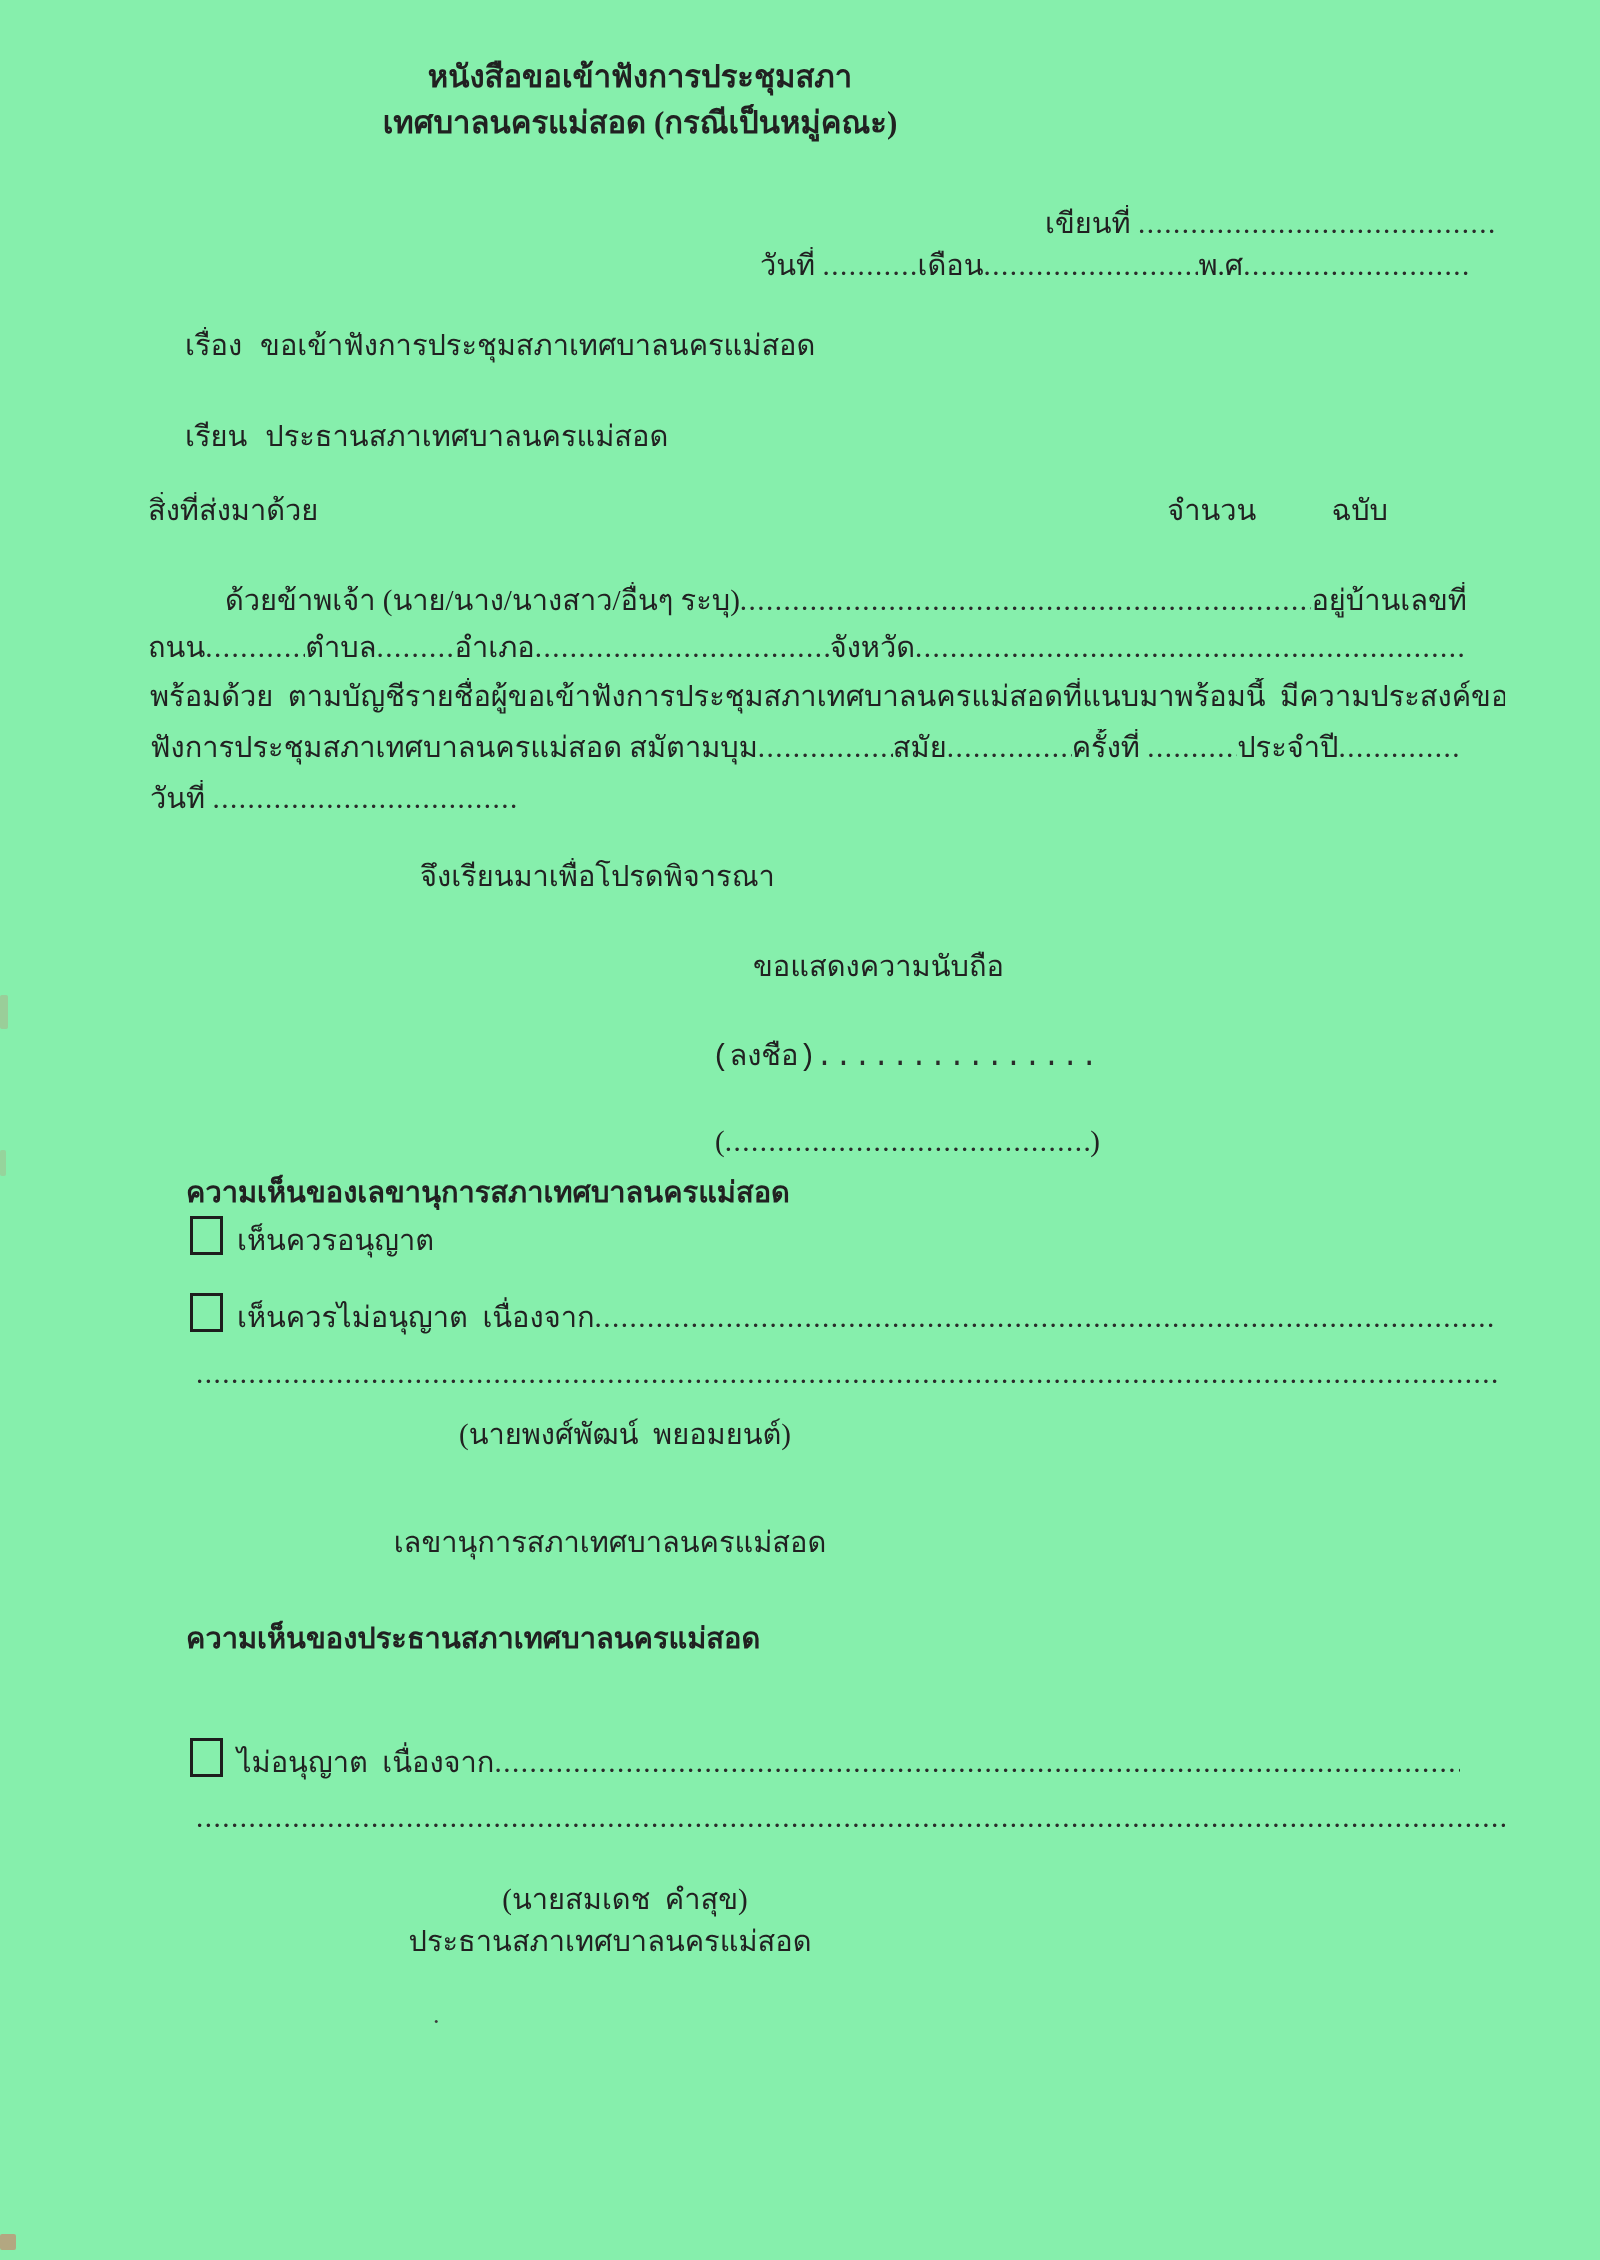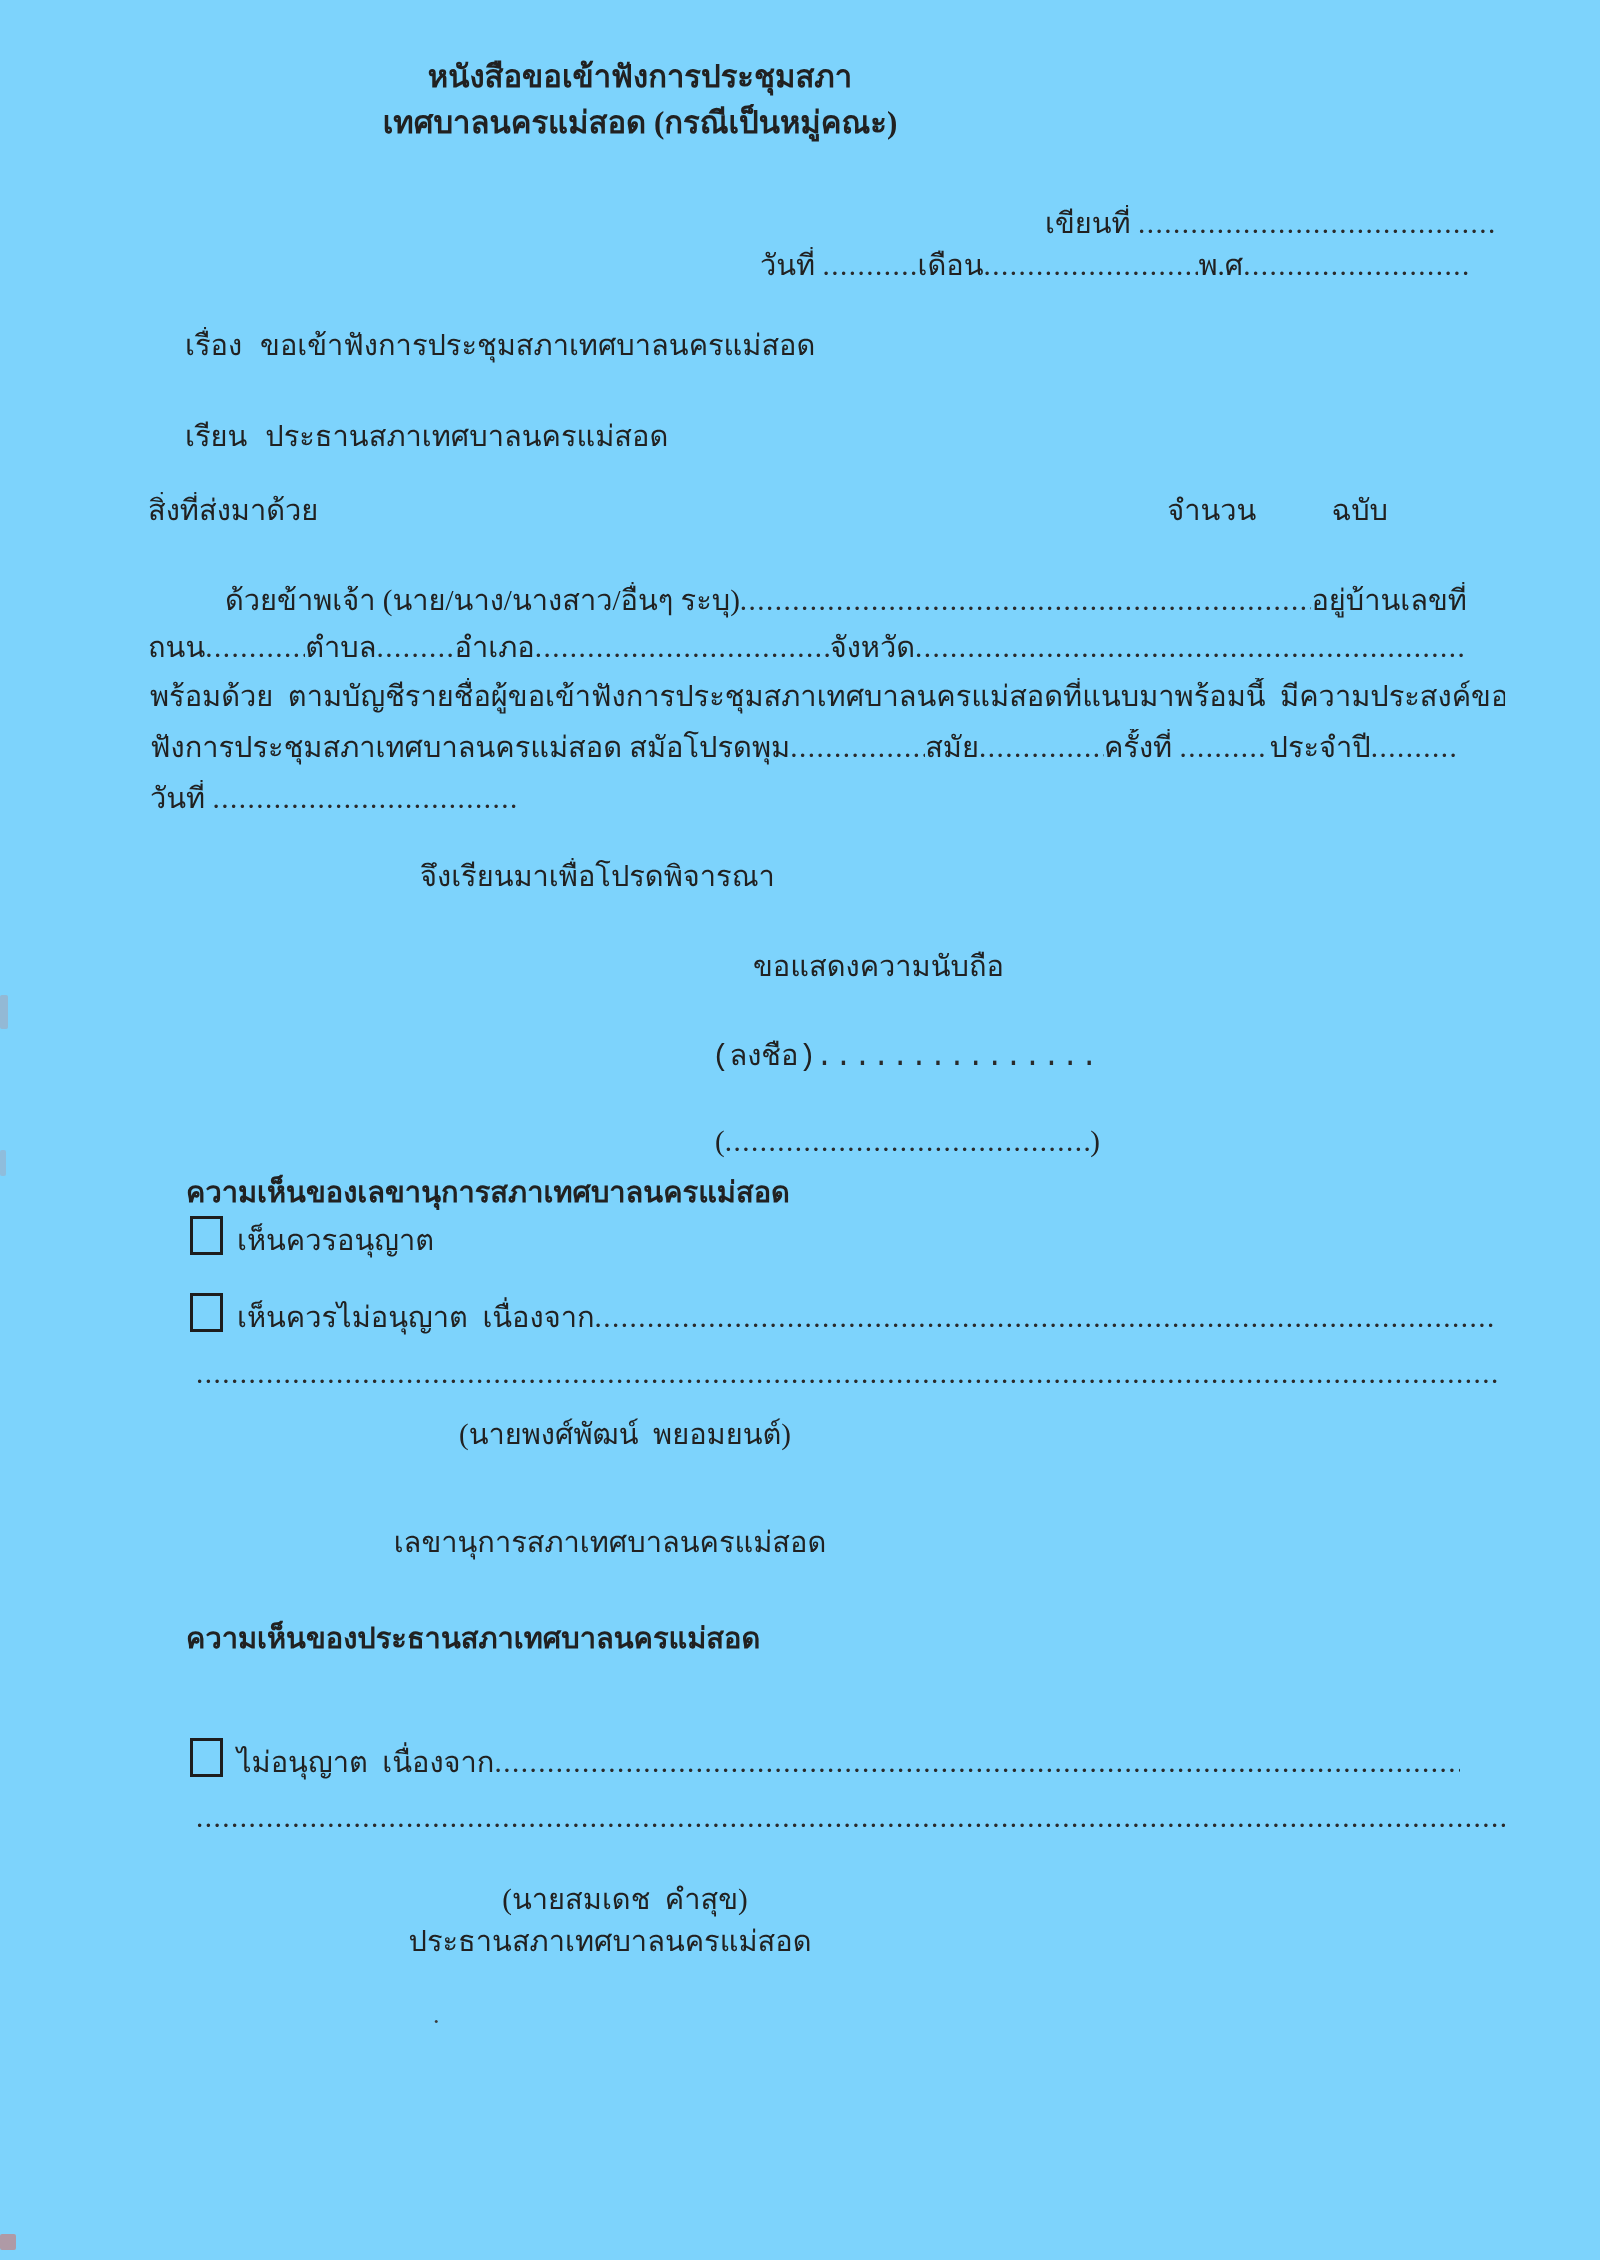--- a/index.html
+++ b/index.html
@@ -1,19 +1,19 @@
 <!DOCTYPE html>
 <html><head>
 <meta charset="utf-8">
 <style>
   html,body{margin:0;padding:0;background:#e8eaea;}
   .page{
     position:relative;
     width:1600px;height:2260px;
-    background:#7dd3fc;
+    background:#86efac;
     font-family:"Liberation Serif","DejaVu Serif",serif;
     color:#212121;
     font-size:29px;
     overflow:hidden;
   }
   .row{
     position:absolute;
     display:flex;
     align-items:flex-end;
     line-height:1.25;
@@ -121,21 +121,21 @@
     <span class="dots w295 dfix">............................................................................................................................................................................................................................................................................................................................................................</span>
     <span>จังหวัด</span>
     <span class="dots">............................................................................................................................................................................................................................................................................................................................................................</span>
   </div>
 
   <div class="row" style="top:678px;left:150px;right:95px;">
     <span>พร้อมด้วย  ตามบัญชีรายชื่อผู้ขอเข้าฟังการประชุมสภาเทศบาลนครแม่สอดที่แนบมาพร้อมนี้  มีความประสงค์ขอเข้า</span>
   </div>
 
   <div class="row" style="top:729px;left:150px;right:140px;">
-    <span>ฟังการประชุมสภาเทศบาลนครแม่สอด สมัอโปรดพุม</span>
+    <span>ฟังการประชุมสภาเทศบาลนครแม่สอด สมัตามบุม</span>
     <span class="dots w135 dfix">............................................................................................................................................................................................................................................................................................................................................................</span>
     <span>สมัย</span>
     <span class="dots w125 dfix">............................................................................................................................................................................................................................................................................................................................................................</span>
     <span>ครั้งที่ </span>
     <span class="dots w90 dfix">............................................................................................................................................................................................................................................................................................................................................................</span>
     <span>ประจำปี</span>
     <span class="dots">............................................................................................................................................................................................................................................................................................................................................................</span>
   </div>
 
   <div class="row" style="top:780px;left:150px;width:480px;">

